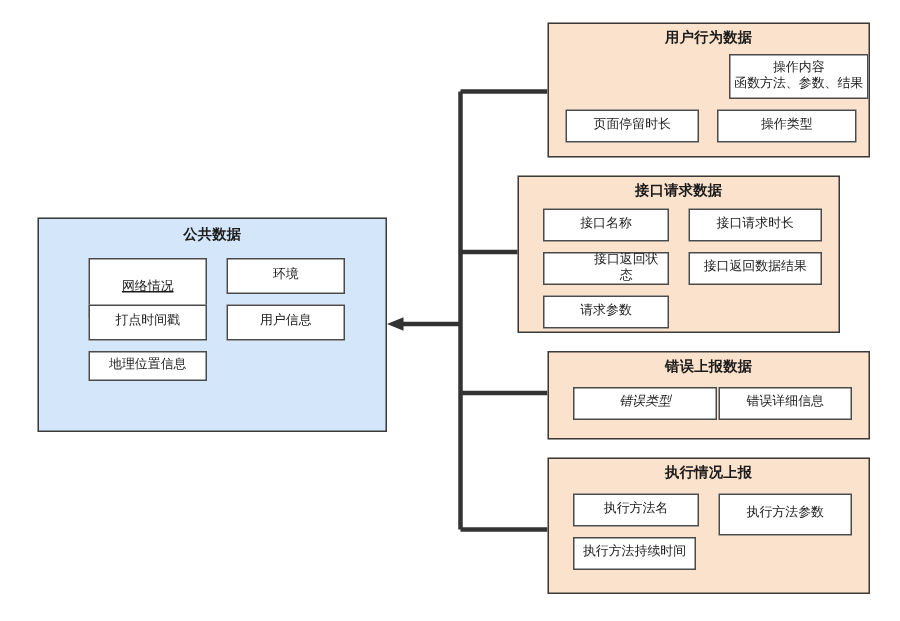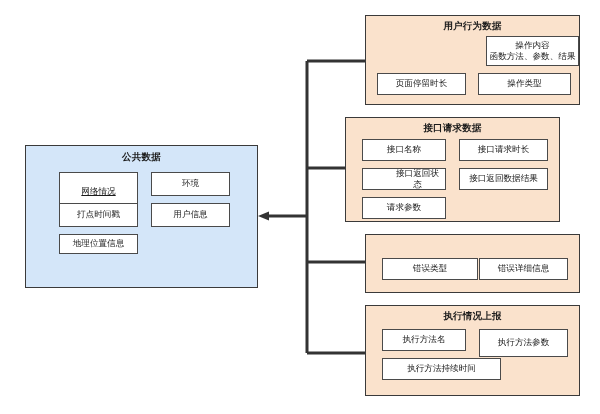--- a/index.html
+++ b/index.html
@@ -118,26 +118,27 @@
     <div class="group-title" style="top:4px;">接口请求数据</div>
 
     <div class="node" style="left:16px; top:21px; width:84px; height:22px;">接口名称</div>
     <div class="node" style="left:113px; top:21px; width:89px; height:22px;">接口请求时长</div>
     <div class="node" style="left:16px; top:50px; width:84px; height:22px;padding-left:29px;">接口返回状态</div>
     <div class="node" style="left:113px; top:50px; width:89px; height:22px;">接口返回数据结果</div>
     <div class="node" style="left:16px; top:79px; width:84px; height:22px;">请求参数</div>
   </div>
 
   <div class="group peach" style="left:365px; top:234px; width:215px; height:59px;">
+    <div class="group-title" style="top:4px;">错误上报数据</div>
 
-    <div class="node" style="left:16px; top:23px; width:96px; height:22px;">错误类型</div>
+    <div class="node" style="left:16px; top:23px; width:96px; height:22px;font-style:italic;">错误类型</div>
     <div class="node" style="left:113px; top:23px; width:89px; height:22px;">错误详细信息</div>
   </div>
 
   <div class="group peach" style="left:365px; top:305px; width:215px; height:91px;">
     <div class="group-title" style="top:4px;">执行情况上报</div>
 
     <div class="node" style="left:16px; top:23px; width:84px; height:22px;">执行方法名</div>
     <div class="node" style="left:113px; top:23px; width:89px; height:28px;">执行方法参数</div>
-    <div class="node" style="left:16px; top:52px; width:119px; height:22px;">执行方法持续时间</div>
+    <div class="node" style="left:16px; top:52px; width:82px; height:22px;">执行方法持续时间</div>
   </div>
 
 </div>
 
 </body></html>

